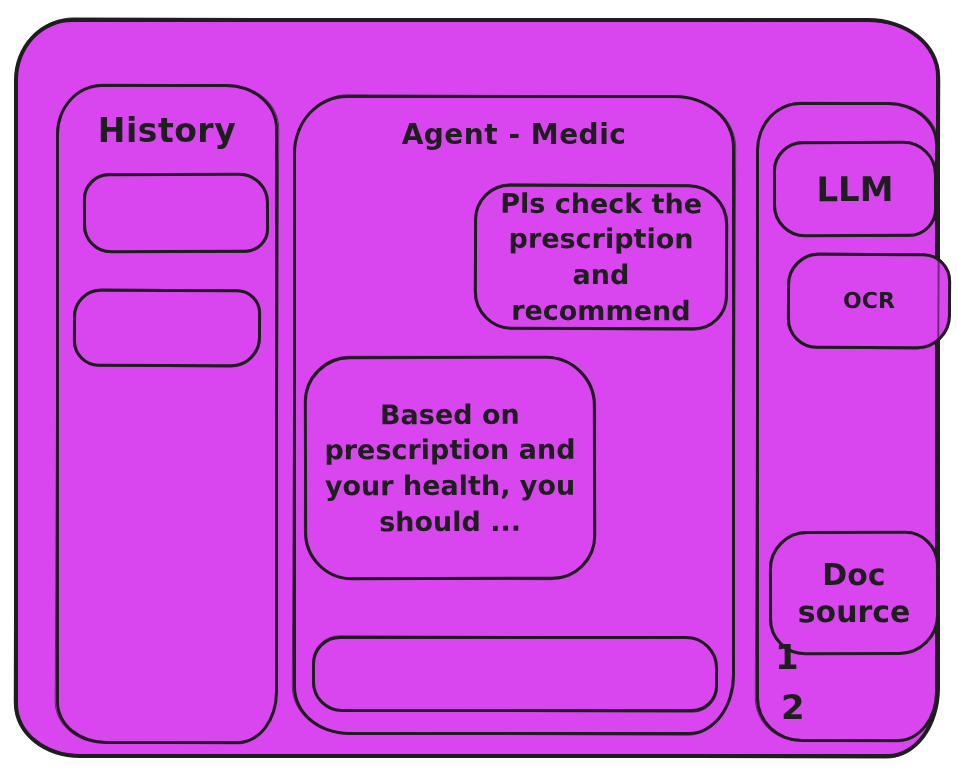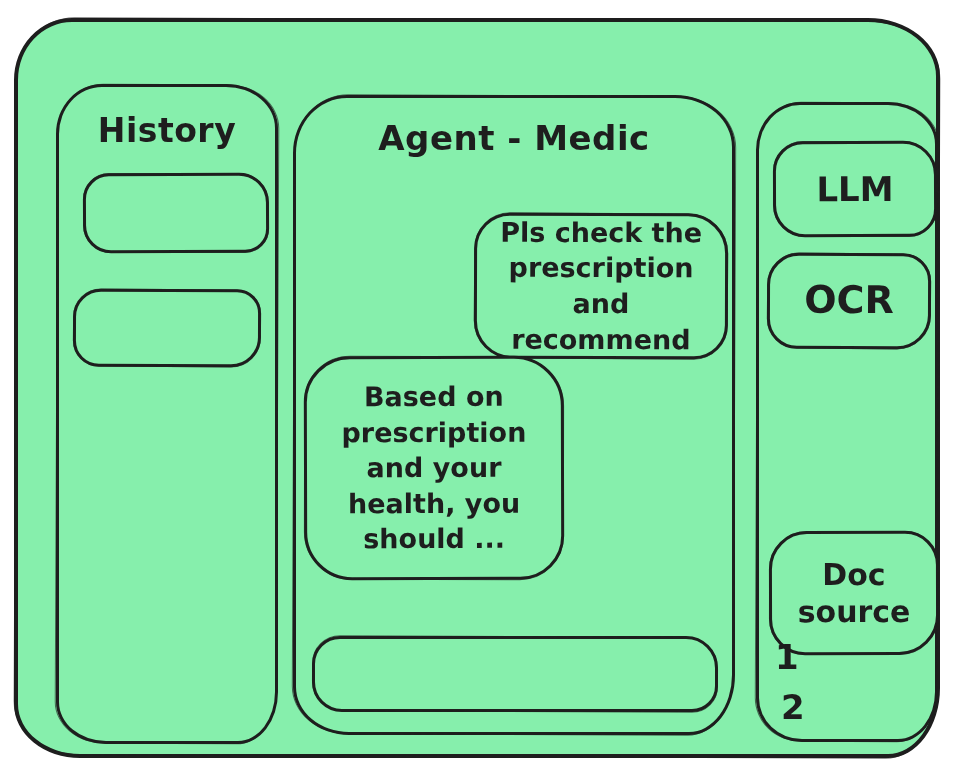--- a/index.html
+++ b/index.html
@@ -9,21 +9,21 @@
     height: 777px;
     background: #ffffff;
     font-family: "DejaVu Sans", sans-serif;
     color: #1e1e1e;
     overflow: hidden;
     position: relative;
   }
   .sketch {
     position: absolute;
     border: 3px solid #1e1e1e;
-    background: #86efac;
+    background: #d946ef;
     box-sizing: border-box;
   }
   
   .sketch::after {
     content: "";
     position: absolute;
     inset: -3px;
     border: 1.4px solid rgba(30,30,30,0.65);
     border-radius: inherit;
     transform: rotate(0.25deg);
@@ -73,42 +73,41 @@
   
   #chat-panel {
     left: 275px; top: 73px;
     width: 442px; height: 640px;
     border-radius: 54px 60px 46px 56px / 58px 52px 60px 48px;
   }
   #chat-title {
     position: absolute;
     top: 20px; left: 0; right: 0;
     text-align: center;
-    font-size: 34px;
+    font-size: 28px;
   }
   .bubble {
     display: flex;
     align-items: center;
     justify-content: center;
     text-align: center;
     font-size: 27px;
     font-weight: 600;
     line-height: 1.32;
     padding: 8px 14px;
   }
   #user-bubble {
     left: 178px; top: 86px;
     width: 254px; height: 146px;
     border-radius: 36px 40px 34px 38px;
     transform: rotate(0.15deg);
-    margin-top: 29px;
   }
   #agent-bubble {
     left: 8px; top: 258px;
-    width: 260px; height: 224px;
+    width: 292px; height: 224px;
     border-radius: 46px 50px 44px 48px;
     transform: rotate(-0.15deg);
   }
   #chat-input-wrap {
     left: 16px; top: 538px;
     width: 406px; height: 76px;
     border-radius: 28px 32px 26px 30px;
   }
   #chat-input {
     position: absolute;
@@ -144,23 +143,23 @@
     padding: 0;
   }
   #llm-button {
     left: 14px; top: 36px;
     width: 164px; height: 96px;
     font-size: 34px;
     border-radius: 30px 34px 28px 32px;
     transform: rotate(-0.2deg);
   }
   #ocr-button {
-    left: 8px; top: 148px;
+    left: 28px; top: 148px;
     width: 164px; height: 96px;
-    font-size: 38px;
+    font-size: 22px;
     border-radius: 32px 28px 34px 30px;
     transform: rotate(0.2deg);
   }
   #params-button {
     left: 4px; top: 314px;
     width: 170px; height: 76px;
     font-size: 30px;
     border-radius: 26px 30px 24px 28px;
   }
   #doc-source-button {

